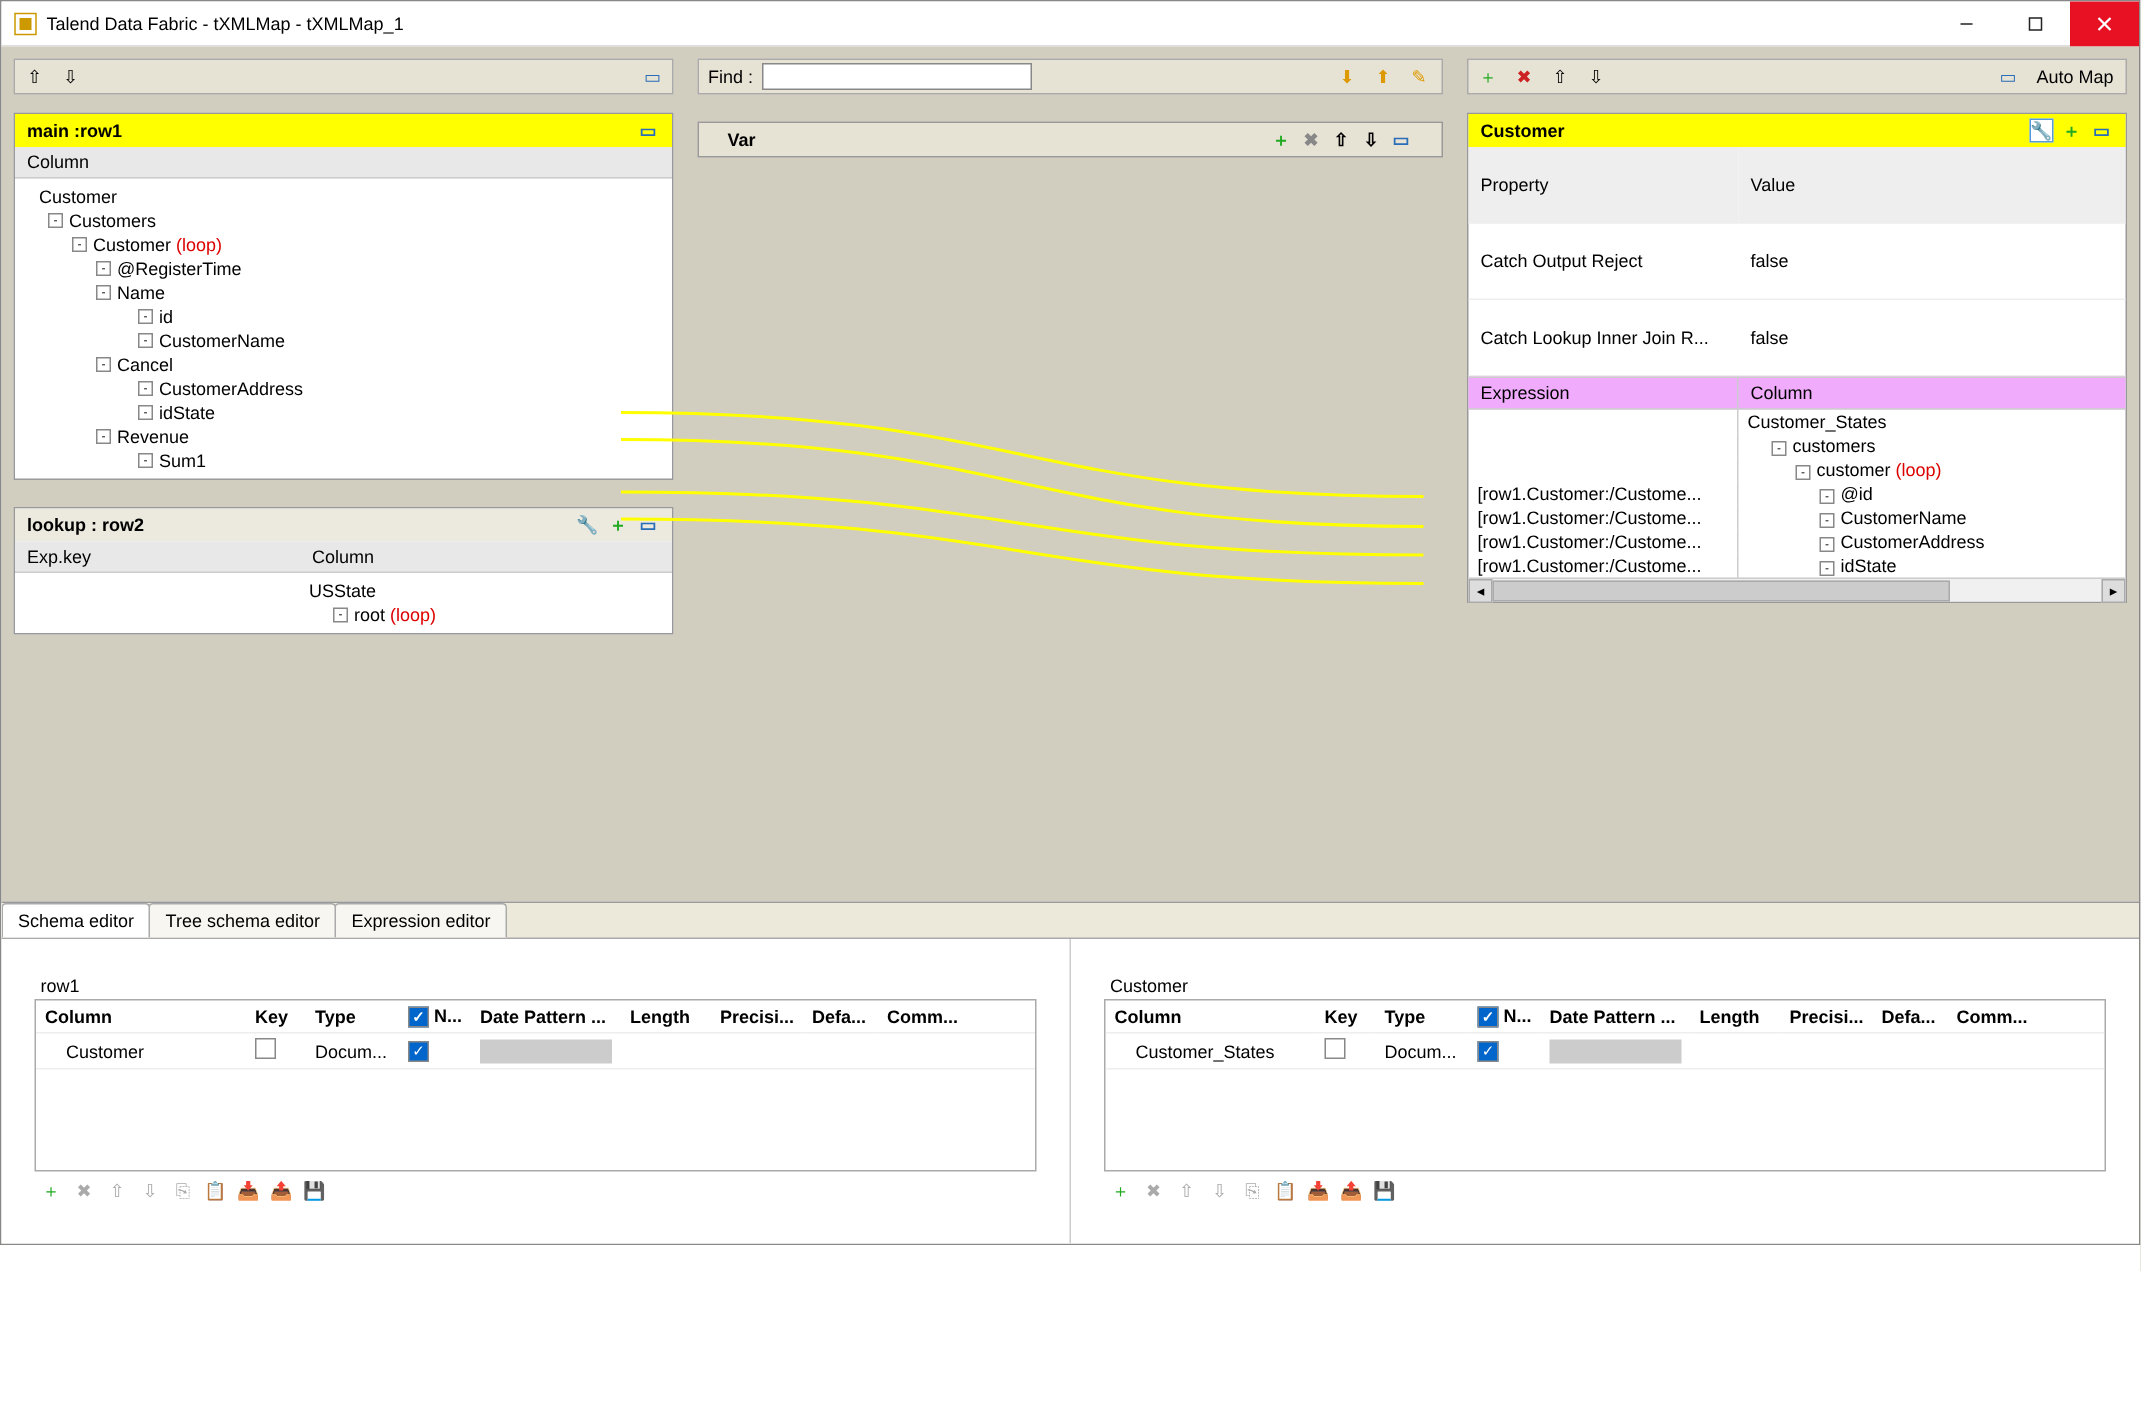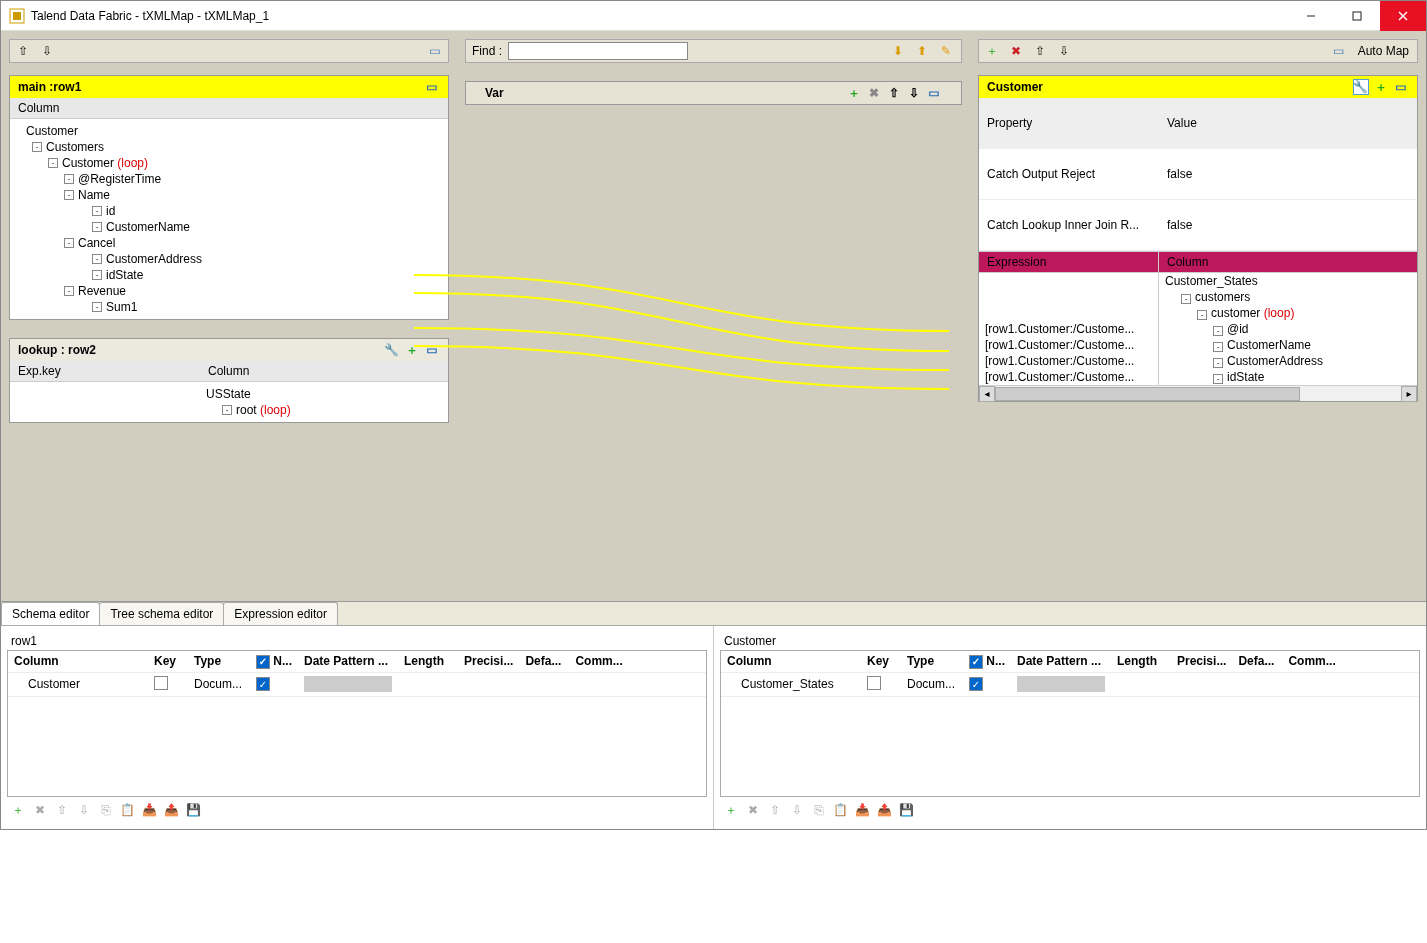--- a/index.html
+++ b/index.html
@@ -176,21 +176,21 @@
   .props-table td, .props-table th {
     text-align: left;
     padding: 18px 8px;
     border-bottom: 1px solid #eee;
     font-weight: normal;
   }
   .props-table th {
     background: #eee;
   }
   .expr-col-head {
-    background: #be185d;
+    background: #f0abfc;
     display: flex;
     border-top: 1px solid #ccc;
     border-bottom: 1px solid #ccc;
   }
   .expr-col-head > div {
     padding: 3px 8px;
   }
   .expr-left {
     width: 180px;
     border-right: 1px solid #ccc;
@@ -265,21 +265,21 @@
   }
   .schema-two-col {
     display: flex;
     flex: 1;
   }
   .schema-col {
     flex: 1;
     display: flex;
     flex-direction: column;
     border-right: 1px solid #ccc;
-    padding: 6px;
+    padding: 22px;
   }
   .schema-title {
     padding: 2px 4px;
   }
   .schema-grid {
     border: 1px solid #aaa;
     flex: 1;
     background: #fff;
     overflow: hidden;
   }

